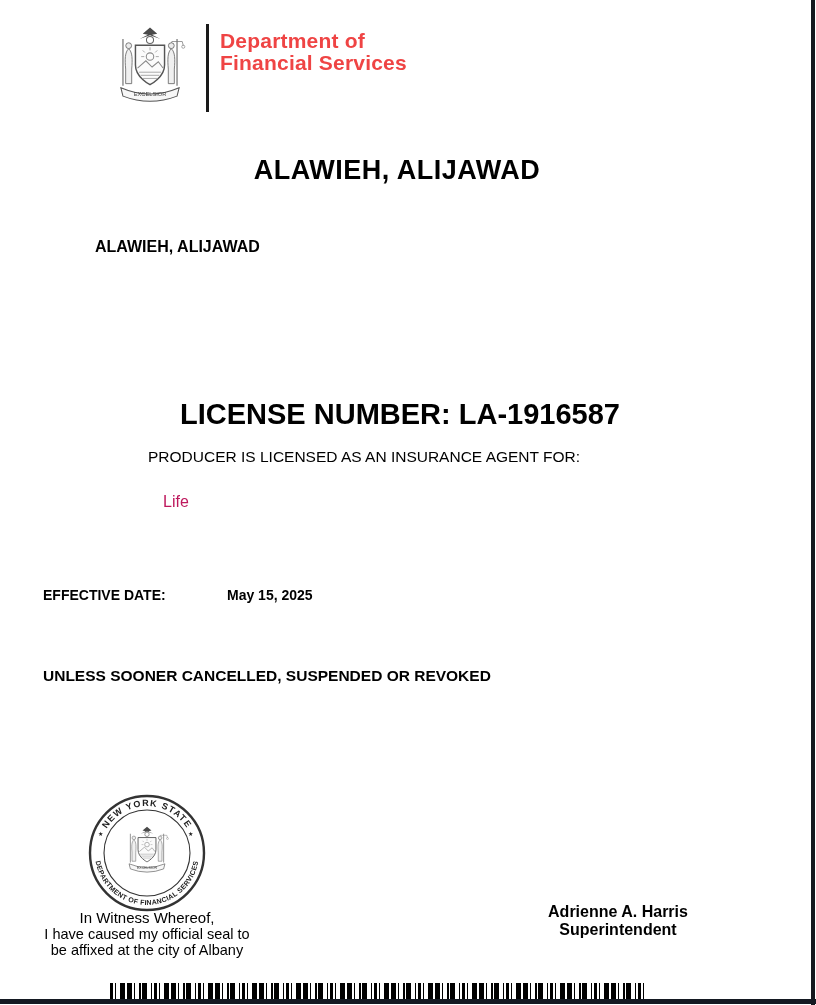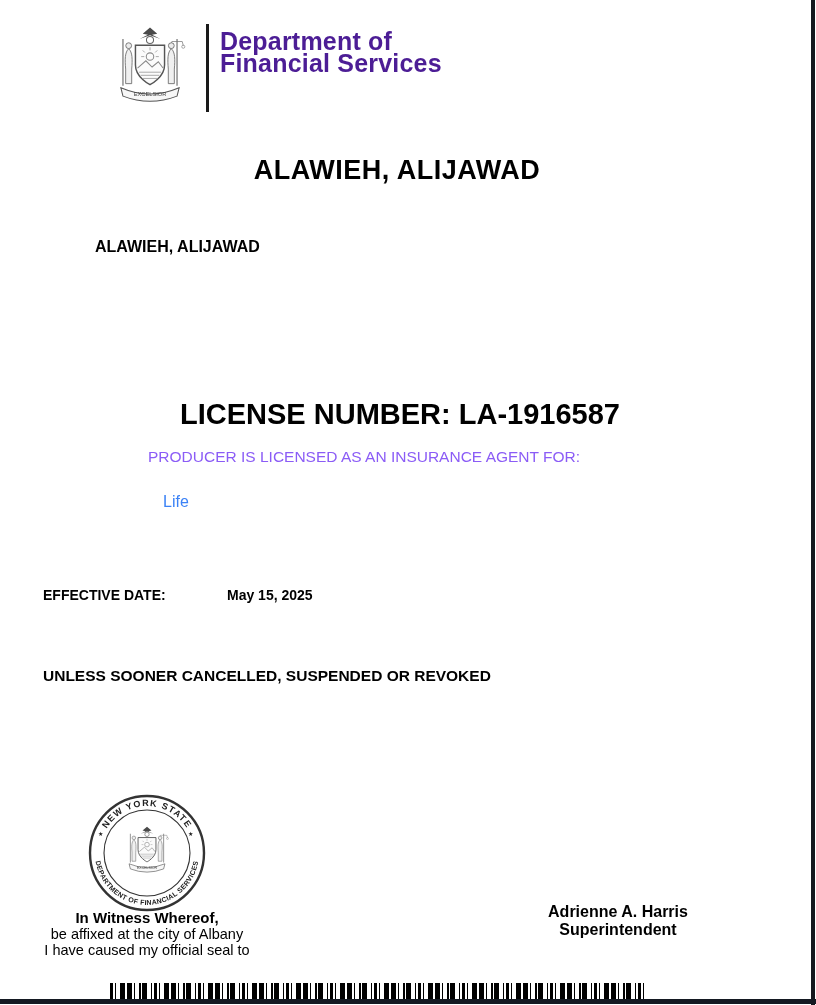--- a/index.html
+++ b/index.html
@@ -5,42 +5,42 @@
   html,body{margin:0;padding:0;background:#fff;}
   .page{
     position:relative;width:816px;height:1005px;background:#ffffff;
     font-family:"Liberation Sans",sans-serif;color:#000;overflow:hidden;
   }
   .right-border{position:absolute;top:0;right:1px;width:4px;height:100%;background:#15181e;}
   .bottom-border{position:absolute;left:0;bottom:1px;width:100%;height:5px;background:#141922;}
 
   .logo{position:absolute;left:98px;top:20px;width:104px;height:94px;}
   .header-divider{position:absolute;left:206px;top:24px;width:3px;height:88px;background:#1a1a1a;}
-  .header-text{position:absolute;left:220px;top:30px;font-size:25px;font-weight:bold;
-    line-height:22px;color:#4c1d95;letter-spacing:.2px;}
+  .header-text{position:absolute;left:220px;top:30px;font-size:21px;font-weight:bold;
+    line-height:22px;color:#ef4444;letter-spacing:.2px;}
 
   .doc-name{position:absolute;left:0;top:155px;width:794px;text-align:center;
     font-size:27px;font-weight:bold;letter-spacing:.5px;}
 
   .address{position:absolute;left:95px;top:236px;font-size:16px;font-weight:bold;line-height:21px;}
 
   .license-number{position:absolute;left:0;top:398px;width:800px;text-align:center;
     font-size:29px;font-weight:bold;}
-  .producer-line{position:absolute;left:148px;top:448px;font-size:15.5px;color:#8b5cf6;}
-  .loa{position:absolute;left:163px;top:493px;font-size:16px;color:#3b82f6;}
+  .producer-line{position:absolute;left:148px;top:448px;font-size:15.5px;color:#000000;}
+  .loa{position:absolute;left:163px;top:493px;font-size:16px;color:#be185d;}
 
   .dates{position:absolute;left:43px;top:583px;font-size:14px;font-weight:bold;}
   .date-row{height:24px;line-height:24px;}
   .date-label{display:inline-block;min-width:184px;}
   .condition{position:absolute;left:43px;top:667px;font-size:15.5px;font-weight:bold;}
 
   .seal{position:absolute;left:87px;top:793px;width:120px;height:120px;}
   .witness{position:absolute;left:22px;top:910px;width:250px;text-align:center;
     font-size:14.5px;line-height:16px;}
-  .witness .w1{font-weight:bold;font-size:15px;}
+  .witness .w1{font-weight:normal;font-size:15px;}
 
   .signature{position:absolute;left:518px;top:903px;width:200px;text-align:center;
     font-size:16px;font-weight:bold;line-height:18px;}
 
   .barcode{position:absolute;left:110px;top:983px;width:534px;height:16px;
     background:repeating-linear-gradient(90deg,
       #000 0 3px,#fff 3px 5px,#000 5px 6px,#fff 6px 10px,
       #000 10px 15px,#fff 15px 17px,#000 17px 22px,#fff 22px 24px,
       #000 24px 25px,#fff 25px 29px,#000 29px 31px,#fff 31px 32px,
       #000 32px 37px,#fff 37px 41px,#000 41px 42px,#fff 42px 44px);}
@@ -117,22 +117,22 @@
     <text font-size="7" font-weight="bold" fill="#222" letter-spacing="0.3" font-family="Liberation Sans, sans-serif">
       <textPath href="#sealBottom" startOffset="50%" text-anchor="middle">DEPARTMENT OF FINANCIAL SERVICES</textPath>
     </text>
     <text x="11" y="43" font-size="6" fill="#222">★</text>
     <text x="101" y="43" font-size="6" fill="#222">★</text>
     <use href="#arms" x="28" y="32" width="64" height="52"></use>
   </svg>
 
   <div class="witness">
     <div class="w1">In Witness Whereof,</div>
+    <div>I have caused my official seal to</div>
     <div>be affixed at the city of Albany</div>
-    <div>I have caused my official seal to</div>
   </div>
 
   <div class="signature">
     <div>Adrienne A. Harris</div>
     <div>Superintendent</div>
   </div>
 
   <div class="barcode"></div>
 
   <div class="right-border"></div>

